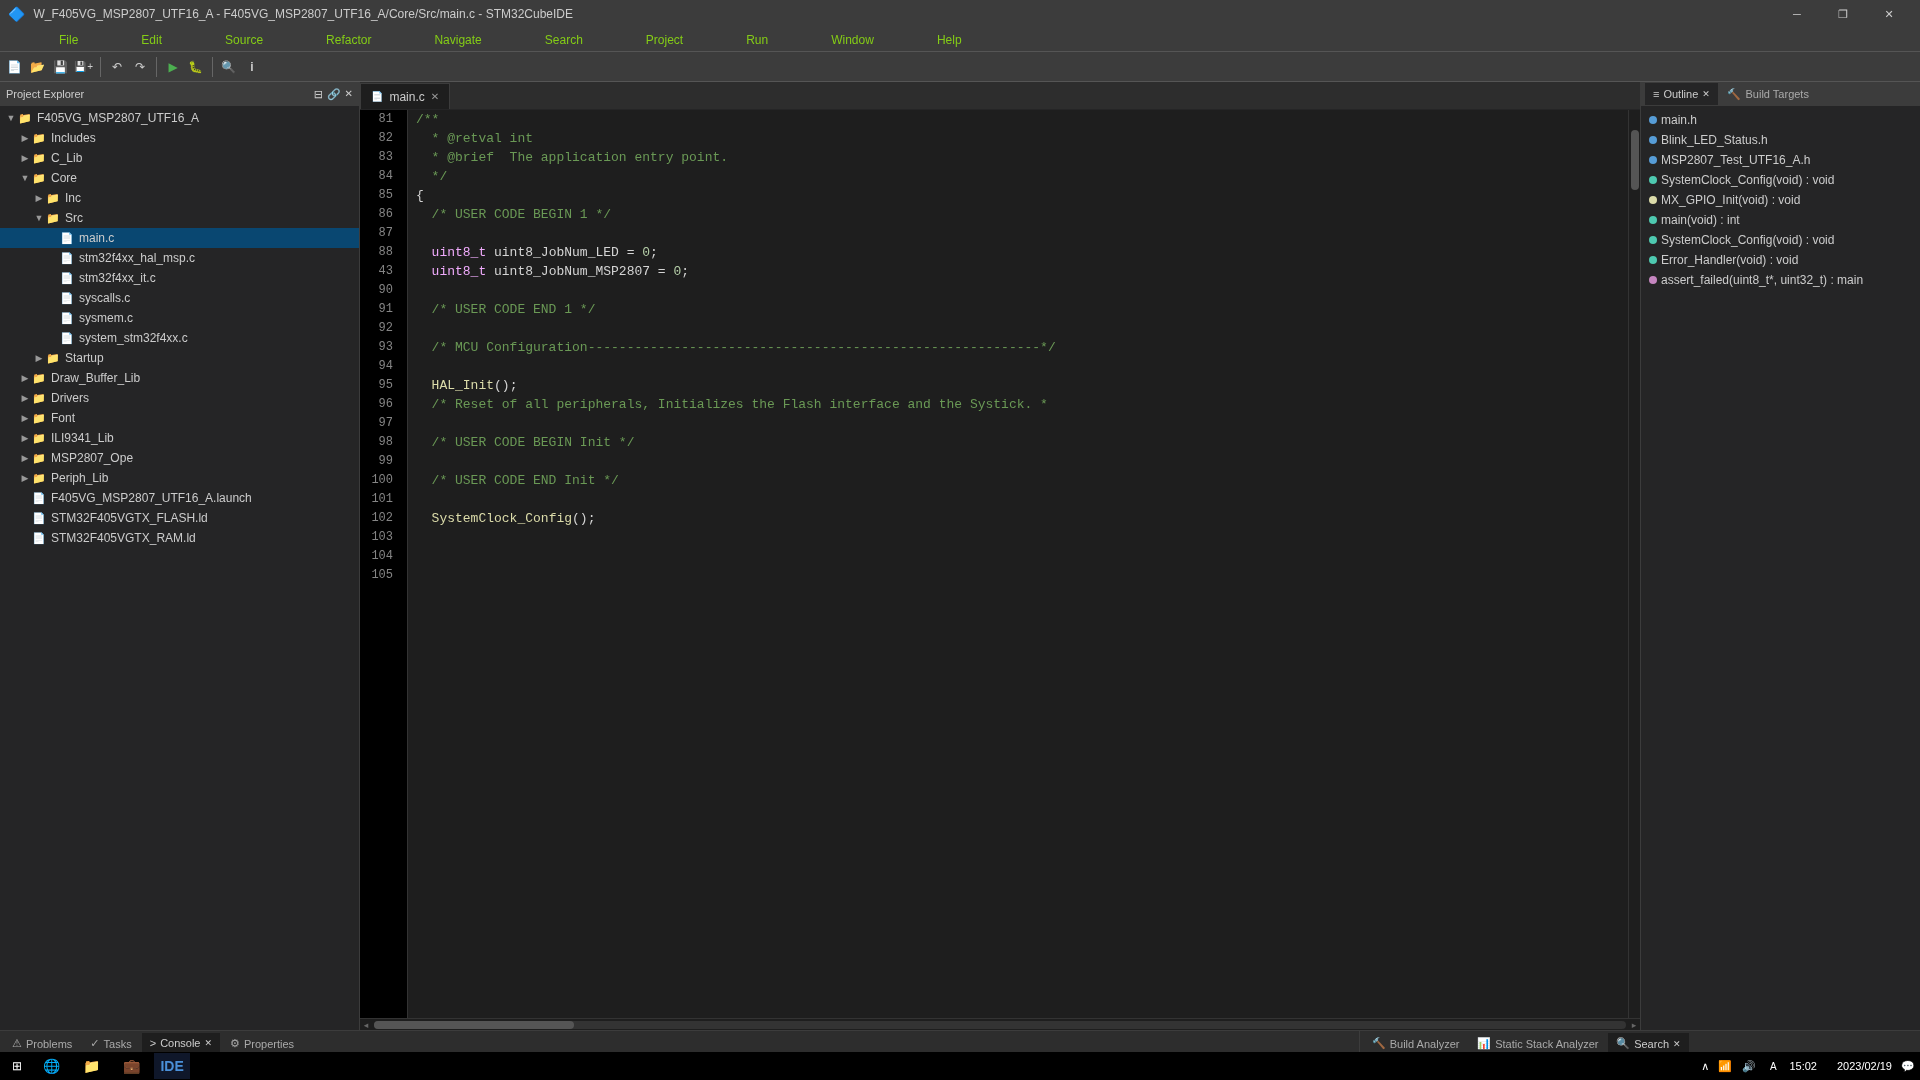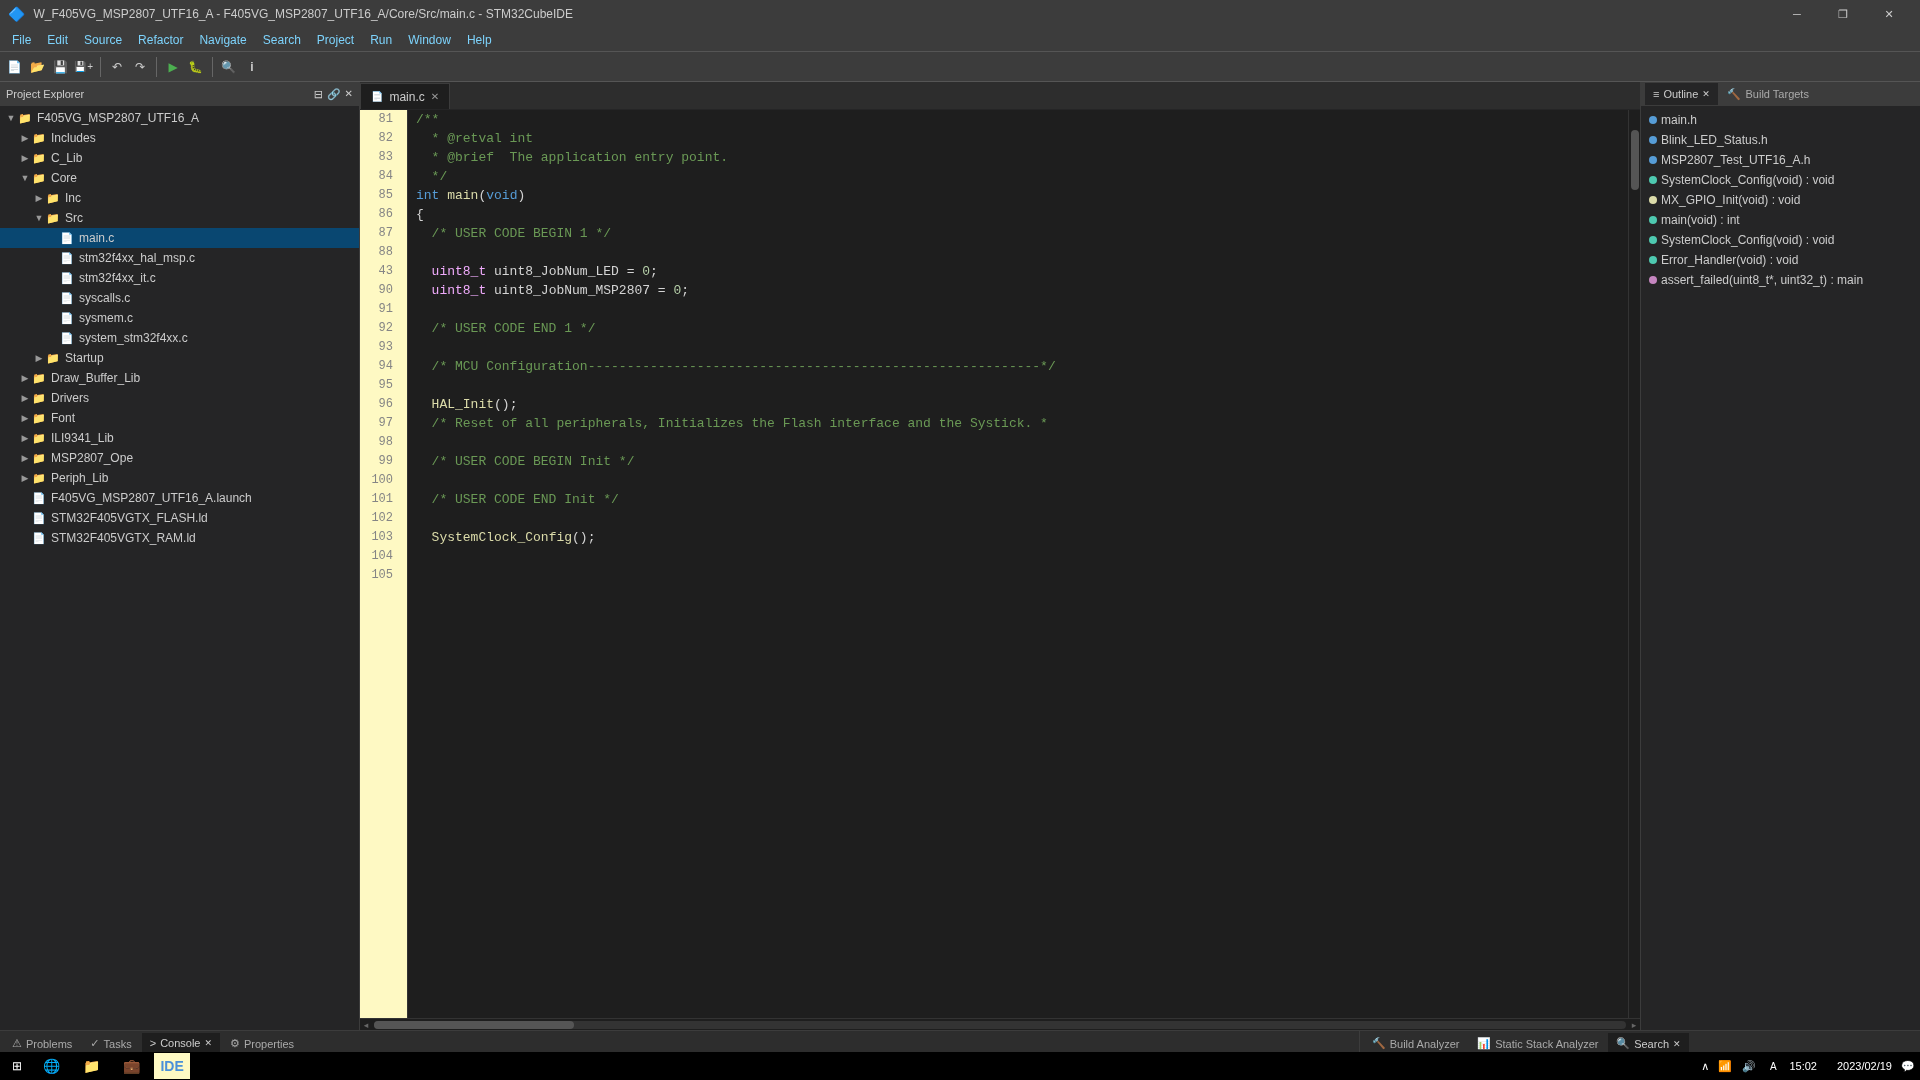--- a/index.html
+++ b/index.html
@@ -23,22 +23,23 @@
       background: #3c3c3c;
       height: 24px;
       display: flex;
       align-items: center;
       padding: 0 4px;
       border-bottom: 1px solid #555;
     }
     .menu-item {
       padding: 2px 8px;
       cursor: pointer;
-      color: #7dd3fc;
-      font-size: 12px;
+      color: #84cc16;
+      font-size: 12px;
+      margin-left: 47px;
     }
 
     
     #toolbar {
       background: #3c3c3c;
       height: 30px;
       display: flex;
       align-items: center;
       padding: 0 4px;
       border-bottom: 1px solid #555;
@@ -137,21 +138,21 @@
     #code-editor {
       flex: 1;
       display: flex;
       overflow: hidden;
       font-family: 'Consolas', 'Courier New', monospace;
       font-size: 13px;
       line-height: 19px;
     }
     #line-numbers {
       width: 48px;
-      background: #fef9c3;
+      background: #000000;
       color: #858585;
       text-align: right;
       padding: 0 8px 0 0;
       overflow: hidden;
       user-select: none;
       border-right: 1px solid #333;
     }
     .line-num {
       display: block;
       font-size: 12px;
@@ -579,21 +580,20 @@
           <span class="line-num">102</span>
           <span class="line-num">103</span>
           <span class="line-num">104</span>
           <span class="line-num">105</span>
         </div>
       <div id="code-content">
       <div class="code-line"><span class="c-comment">/**</span></div>
           <div class="code-line"><span class="c-comment">  * @retval int</span></div>
           <div class="code-line"><span class="c-comment">  * @brief  The application entry point.</span></div>
           <div class="code-line"><span class="c-comment">  */</span></div>
-          <div class="code-line"><span class="c-keyword">int </span><span class="c-function">main</span><span class="c-normal">(</span><span class="c-keyword">void</span><span class="c-normal">)</span></div>
           <div class="code-line"><span class="c-normal">{</span></div>
           <div class="code-line"><span class="c-comment">  /* USER CODE BEGIN 1 */</span></div>
           <div class="code-line">&nbsp;</div>
           <div class="code-line"><span class="c-normal">  </span><span class="c-type">uint8_t</span><span class="c-normal"> uint8_JobNum_LED = </span><span class="c-number">0</span><span class="c-normal">;</span></div>
           <div class="code-line"><span class="c-normal">  </span><span class="c-type">uint8_t</span><span class="c-normal"> uint8_JobNum_MSP2807 = </span><span class="c-number">0</span><span class="c-normal">;</span></div>
           <div class="code-line">&nbsp;</div>
           <div class="code-line"><span class="c-comment">  /* USER CODE END 1 */</span></div>
           <div class="code-line">&nbsp;</div>
           <div class="code-line"><span class="c-comment">  /* MCU Configuration----------------------------------------------------------*/</span></div>
           <div class="code-line">&nbsp;</div>
@@ -727,21 +727,21 @@
   </div>
   <div class="taskbar-btn">
     <span class="taskbar-icon" style="color:#0078d4;">🌐</span>
   </div>
   <div class="taskbar-btn">
     <span class="taskbar-icon">📁</span>
   </div>
   <div class="taskbar-btn">
     <span class="taskbar-icon">💼</span>
   </div>
-  <div class="taskbar-btn" style="background:#fef9c3;">
+  <div class="taskbar-btn" style="background:#0f172a;">
     <span class="taskbar-icon" style="color:#4a90d9; font-weight:bold;">IDE</span>
   </div>
   <div class="taskbar-right">
     <span style="cursor:pointer;">∧</span>
     <span class="tray-icon">📶</span>
     <span class="tray-icon">🔊</span>
     <span class="tray-icon" style="font-size:10px;">A</span>
     <div style="display:flex; flex-direction:row; align-items:flex-end; cursor:pointer;gap:20px;">
       <span>15:02</span>
       <span>2023/02/19</span>

